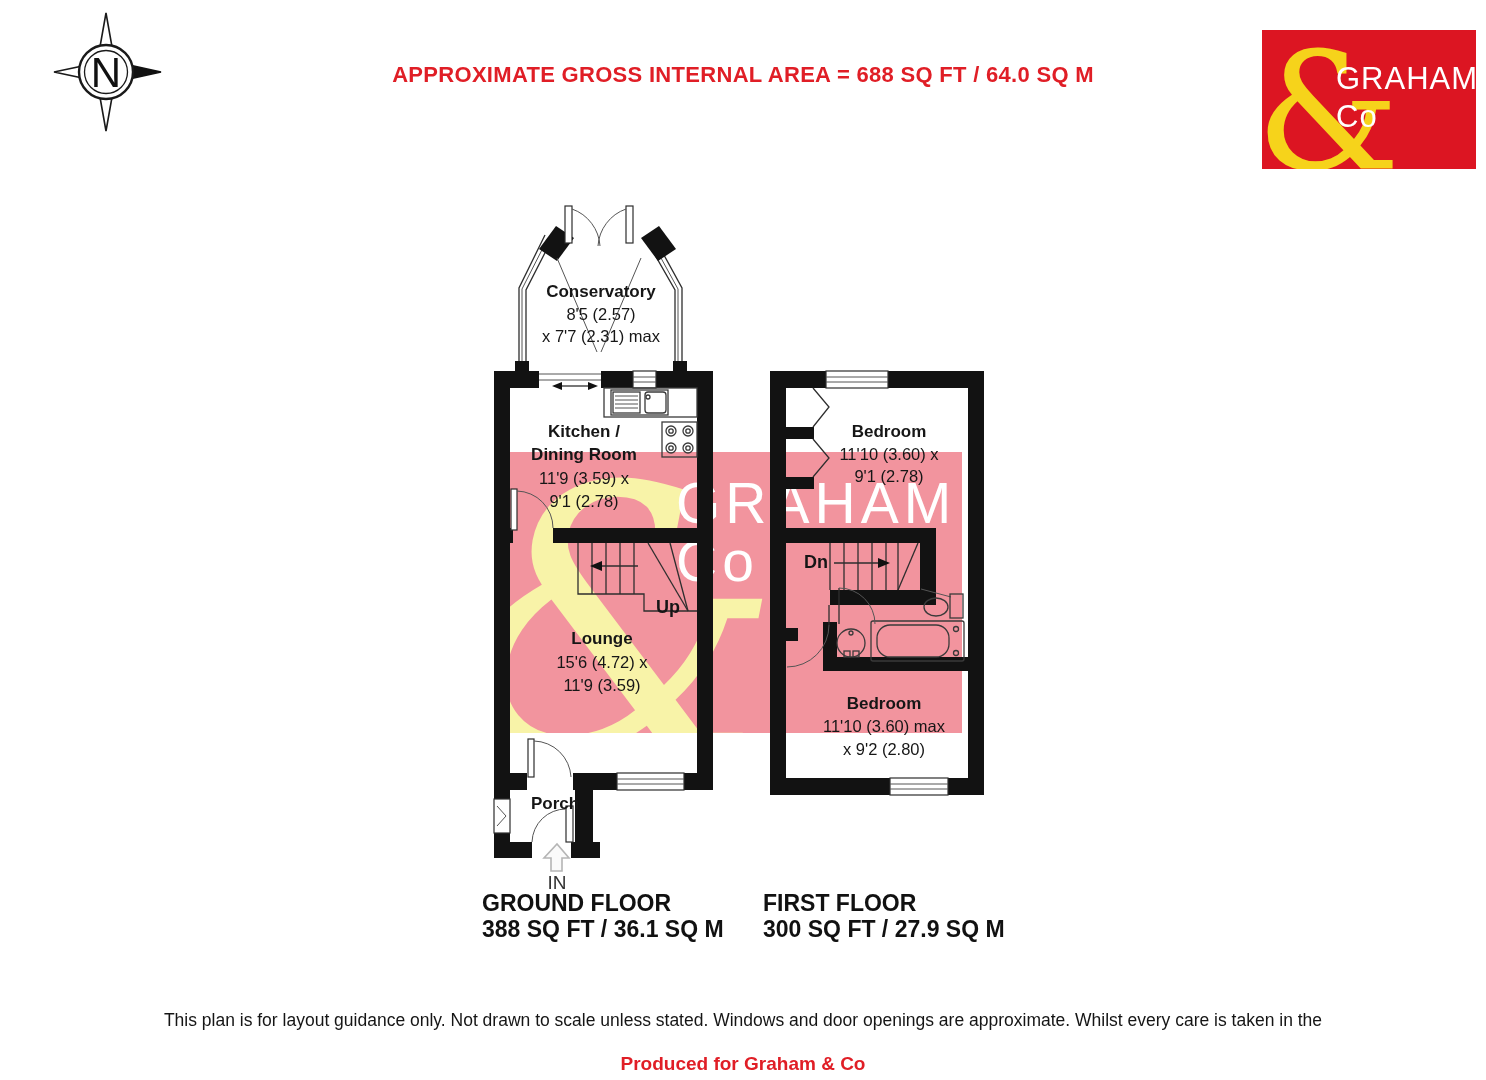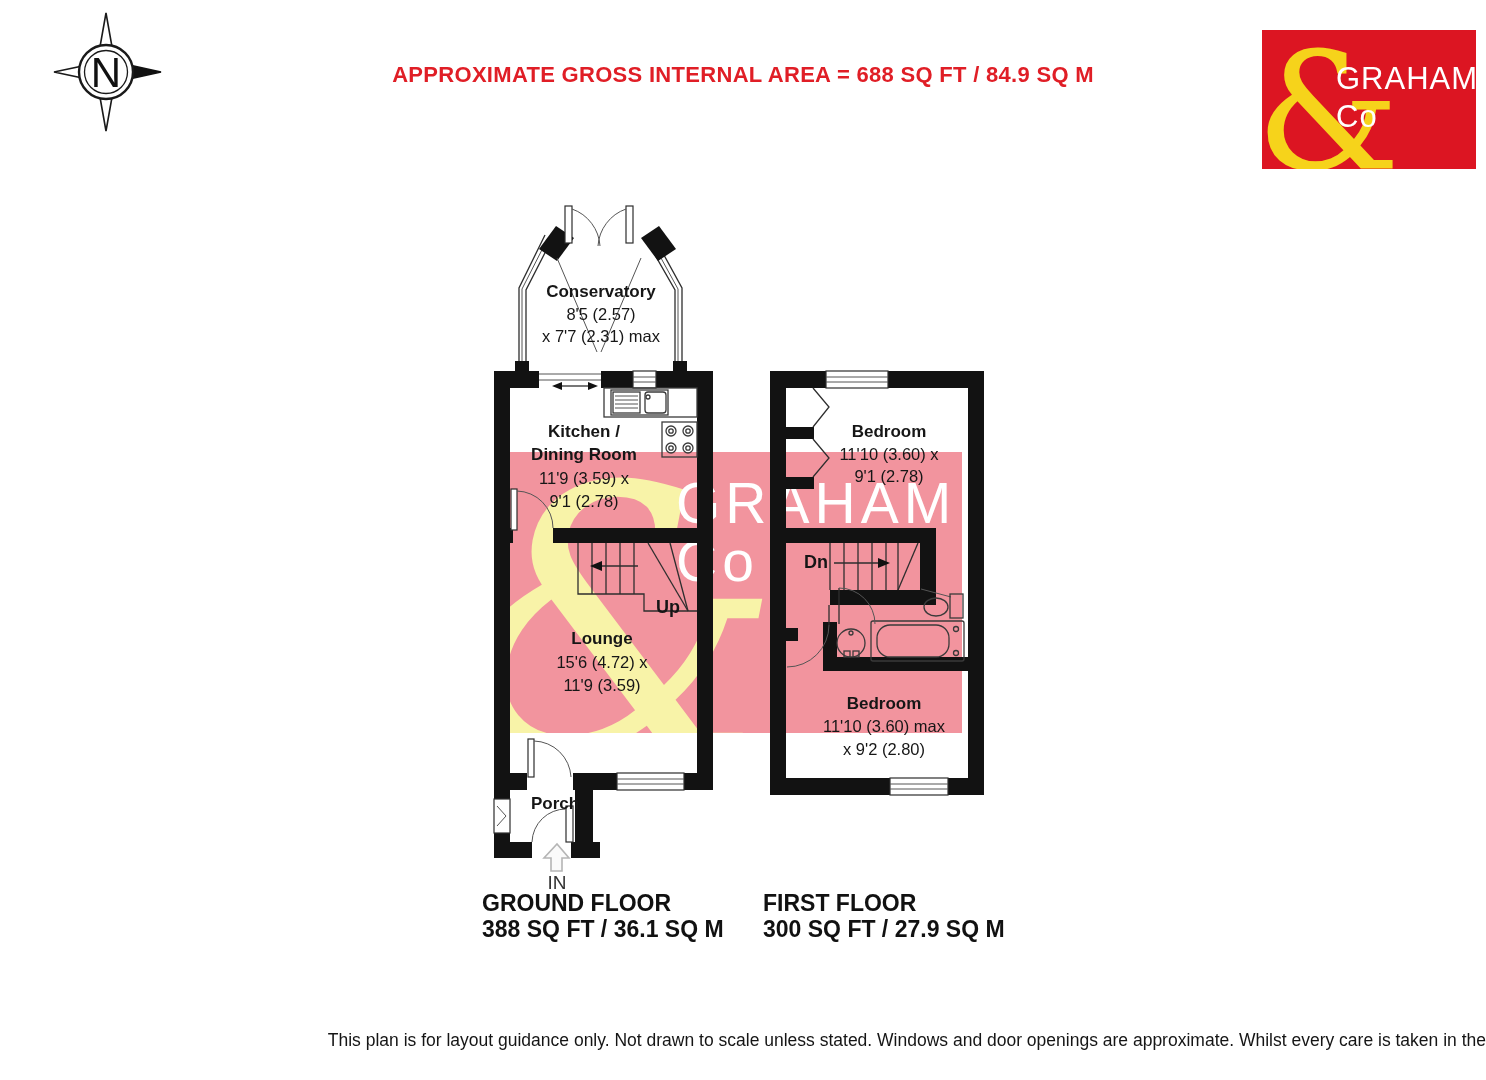--- a/index.html
+++ b/index.html
@@ -11,22 +11,22 @@
         font-family:"Liberation Sans",sans-serif;}
   .plan-svg{position:absolute;left:0;top:0;}
   .page-title{position:absolute;left:0;top:62px;width:100%;text-align:center;
         font-size:22px;font-weight:700;color:var(--accent-red);letter-spacing:.3px;}
   .logo{position:absolute;left:1262px;top:30px;width:214px;height:139px;
         background:var(--logo-red);overflow:hidden;}
   .logo-amp{position:absolute;left:-6px;top:-14px;font-family:"DejaVu Serif",serif;
         font-size:162px;line-height:1.2;color:var(--logo-yellow);}
   .logo-name{position:absolute;left:74px;top:30px;font-size:31px;color:#fff;letter-spacing:1px;line-height:1.2;}
   .logo-co{position:absolute;left:74px;top:68px;font-size:31px;color:#fff;letter-spacing:1px;line-height:1.2;}
-  .disclaimer{position:absolute;left:0;top:1009px;width:100%;text-align:right;
-        font-size:17.5px;line-height:23px;color:#151515;margin-top:20px;}
+  .disclaimer{position:absolute;left:0;top:1009px;width:100%;text-align:center;
+        font-size:17.5px;line-height:23px;color:#151515;}
   .produced{position:absolute;left:0;top:1053px;width:100%;text-align:center;
         font-size:19px;font-weight:700;color:var(--accent-red);}
   
   .wall{fill:var(--wall);stroke:none;}
   .win{fill:#fff;stroke:#2e2e2e;stroke-width:1.2;}
   .ln{fill:none;stroke:#2e2e2e;stroke-width:1.3;}
   .ln-thin{fill:none;stroke:#555;stroke-width:1;}
   .fixture{fill:none;stroke:#3a3a3a;stroke-width:1.3;}
   .leaf{fill:#fff;stroke:#2e2e2e;stroke-width:1.2;}
   .ghost{fill:#fafafa;stroke:#b5b5b5;stroke-width:1.6;}
@@ -38,21 +38,21 @@
   .small-bold{font-family:"Liberation Sans",sans-serif;font-weight:700;font-size:18px;fill:#161616;}
   .in-label{font-family:"Liberation Sans",sans-serif;font-size:19px;fill:#333;}
   .floor-label{font-family:"Liberation Sans",sans-serif;font-weight:700;font-size:23px;fill:#111;}
   .compass-n{font-family:"Liberation Sans",sans-serif;font-size:42px;fill:#111;}
 </style>
 </head>
 <body>
 
 <div class="page">
 
-  <div class="page-title">APPROXIMATE GROSS INTERNAL AREA = 688 SQ FT / 84.9 SQ M</div>
+  <div class="page-title">APPROXIMATE GROSS INTERNAL AREA = 688 SQ FT / 64.0 SQ M</div>
 
   <div class="logo">
     <span class="logo-amp">&amp;</span>
     <span class="logo-name">GRAHAM</span>
     <span class="logo-co">Co</span>
   </div>
 
   <svg class="plan-svg" width="1486" height="1080" viewBox="0 0 1486 1080">
     <defs>
       <clipPath id="wmclip">
@@ -287,14 +287,15 @@
       <text class="room-dim" x="884" y="755" text-anchor="middle">x 9'2 (2.80)</text>
 
       <text class="floor-label" x="763" y="911">FIRST FLOOR</text>
       <text class="floor-label" x="763" y="937">300 SQ FT / 27.9 SQ M</text>
     </g>
   </svg>
 
   <div class="disclaimer">
     <div>This plan is for layout guidance only. Not drawn to scale unless stated. Windows and door openings are approximate. Whilst every care is taken in the</div>
   </div>
+  <div class="produced">Produced for Graham &amp; Co</div>
 
 </div>
 
 </body></html>

